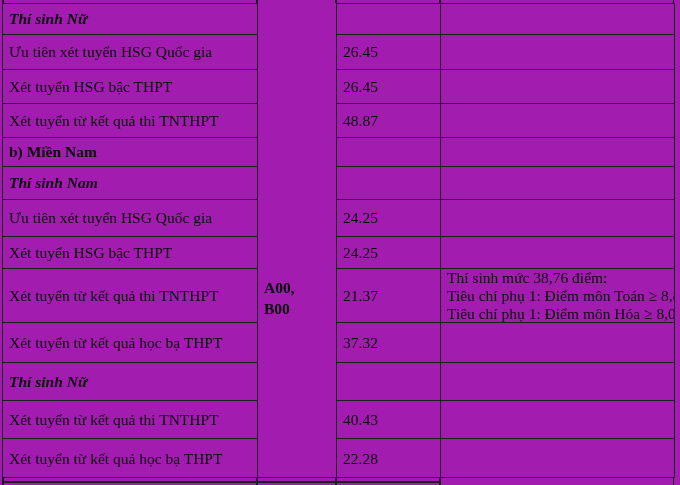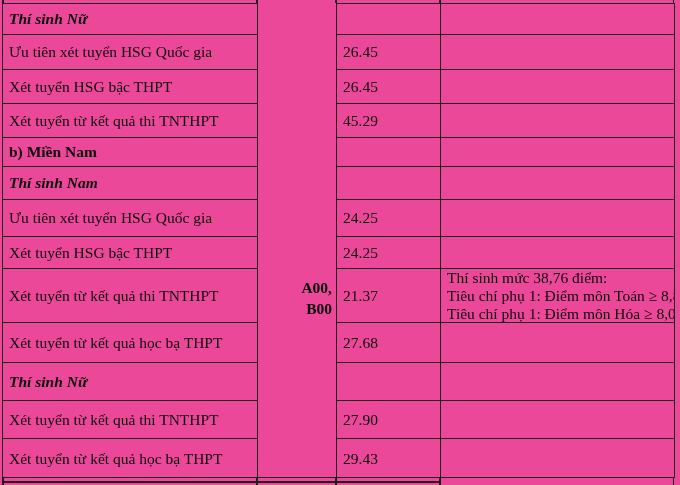--- a/index.html
+++ b/index.html
@@ -1,19 +1,19 @@
 <!DOCTYPE html>
 <html><head>
 <meta charset="utf-8">
 <style>
   html, body { margin: 0; padding: 0; background: #ffffff; }
   .stage {
     position: relative;
     width: 680px; height: 485px;
-    background: #ec4899;
+    background: #a21caf;
     font-family: "Liberation Serif", "DejaVu Serif", serif;
     color: #0a0a0a;
     overflow: hidden;
   }
   table.score-table {
     position: absolute; left: 2px; top: 3px;
     width: 672px;
     border-collapse: collapse;
     table-layout: fixed;
   }
@@ -24,21 +24,21 @@
     line-height: 1.15;
     vertical-align: middle;
     overflow: hidden;
     white-space: nowrap;
   }
   td.lbl { text-align: left; }
   td.sec-i { font-weight: bold; font-style: italic; }
   td.sec-b { font-weight: bold; }
   td.combo {
     border-top: none !important;
-    text-align: right;
+    text-align: left;
     vertical-align: top;
     font-weight: bold;
     font-size: 16px;
     padding: 0;
   }
   td.combo .combo-inner { padding-top: 115px; line-height: 21px; }
   td.score { text-align: left; padding: 0; }
   td.note {
     vertical-align: top;
     padding: 3px 4px 2px 5px;
@@ -85,21 +85,21 @@
         <td class="score">26.45</td>
         <td class="note"></td>
       </tr>
       <tr style="height:34px">
         <td class="lbl">Xét tuyển HSG bậc THPT</td>
         <td class="score">26.45</td>
         <td class="note"></td>
       </tr>
       <tr style="height:34px">
         <td class="lbl">Xét tuyển từ kết quả thi TNTHPT</td>
-        <td class="score">45.29</td>
+        <td class="score">48.87</td>
         <td class="note"></td>
       </tr>
       <tr style="height:29px">
         <td class="lbl sec-b">b) Miền Nam</td>
         <td class="score"></td>
         <td class="note"></td>
       </tr>
       <tr style="height:33px">
         <td class="lbl sec-i">Thí sinh Nam</td>
         <td class="score"></td>
@@ -119,36 +119,36 @@
         <td class="lbl">Xét tuyển từ kết quả thi TNTHPT</td>
         <td class="score">21.37</td>
         <td class="note">
           <div>Thí sinh mức 38,76 điểm:</div>
           <div>Tiêu chí phụ 1: Điểm môn Toán  ≥ 8,80.</div>
           <div>Tiêu chí phụ 1: Điểm môn Hóa  ≥ 8,00.</div>
         </td>
       </tr>
       <tr style="height:40px">
         <td class="lbl">Xét tuyển từ kết quả học bạ THPT</td>
-        <td class="score">27.68</td>
+        <td class="score">37.32</td>
         <td class="note"></td>
       </tr>
       <tr style="height:38px">
         <td class="lbl sec-i">Thí sinh Nữ</td>
         <td class="score"></td>
         <td class="note"></td>
       </tr>
       <tr style="height:38px">
         <td class="lbl">Xét tuyển từ kết quả thi TNTHPT</td>
-        <td class="score">27.90</td>
+        <td class="score">40.43</td>
         <td class="note"></td>
       </tr>
       <tr style="height:39px">
         <td class="lbl">Xét tuyển từ kết quả học bạ THPT</td>
-        <td class="score">29.43</td>
+        <td class="score">22.28</td>
         <td class="note"></td>
       </tr>
     </tbody>
   </table>
 
   <div class="vstub" style="left:2px;    top:477px; height:8px;"></div>
   <div class="vstub" style="left:256px;  top:477px; height:8px;"></div>
   <div class="vstub" style="left:335px;  top:477px; height:8px;"></div>
   <div class="vstub" style="left:439px;  top:477px; height:8px;"></div>
   <div class="vstub" style="left:672.5px;top:477px; height:8px;"></div>

